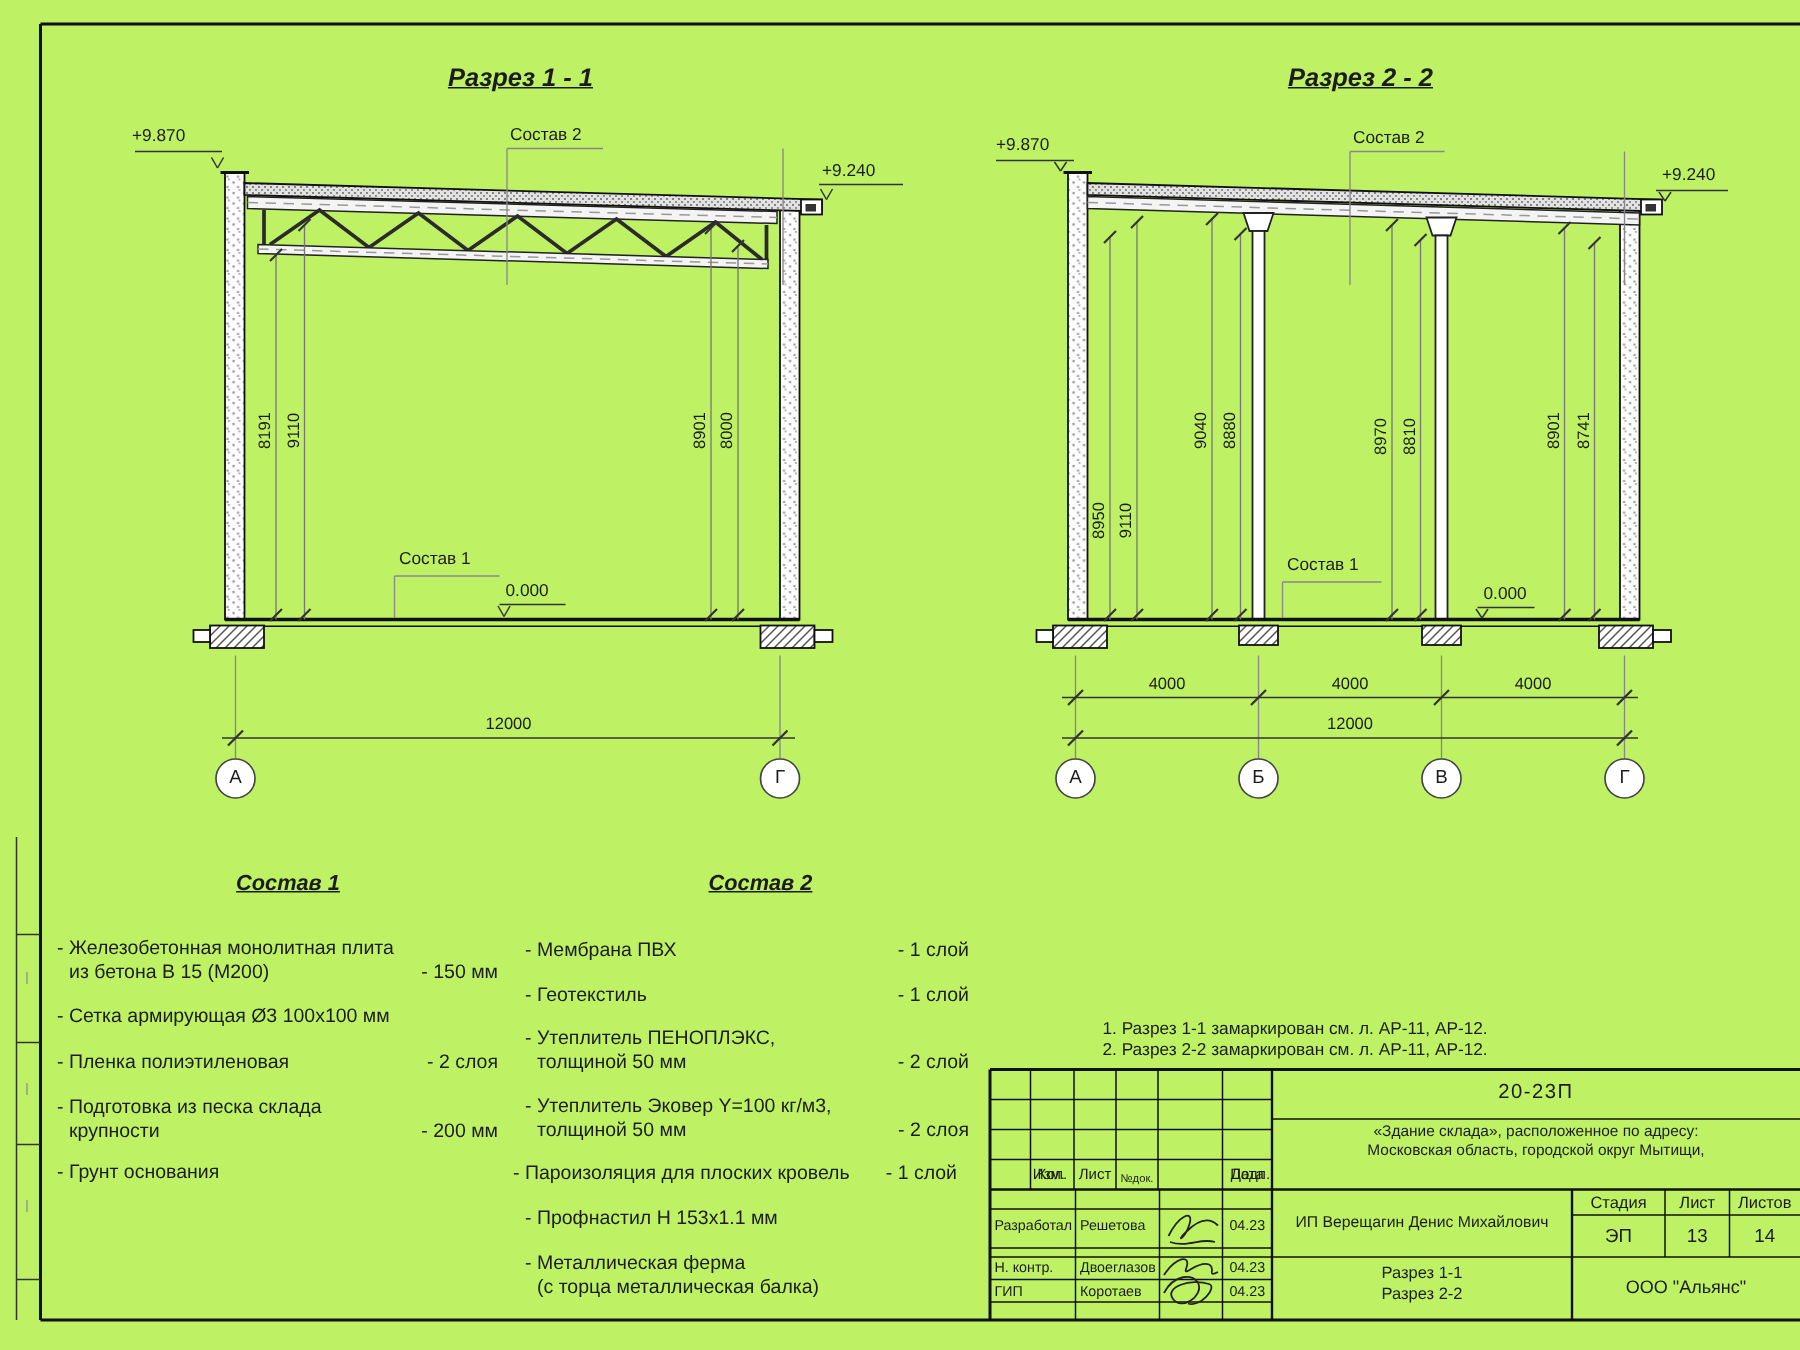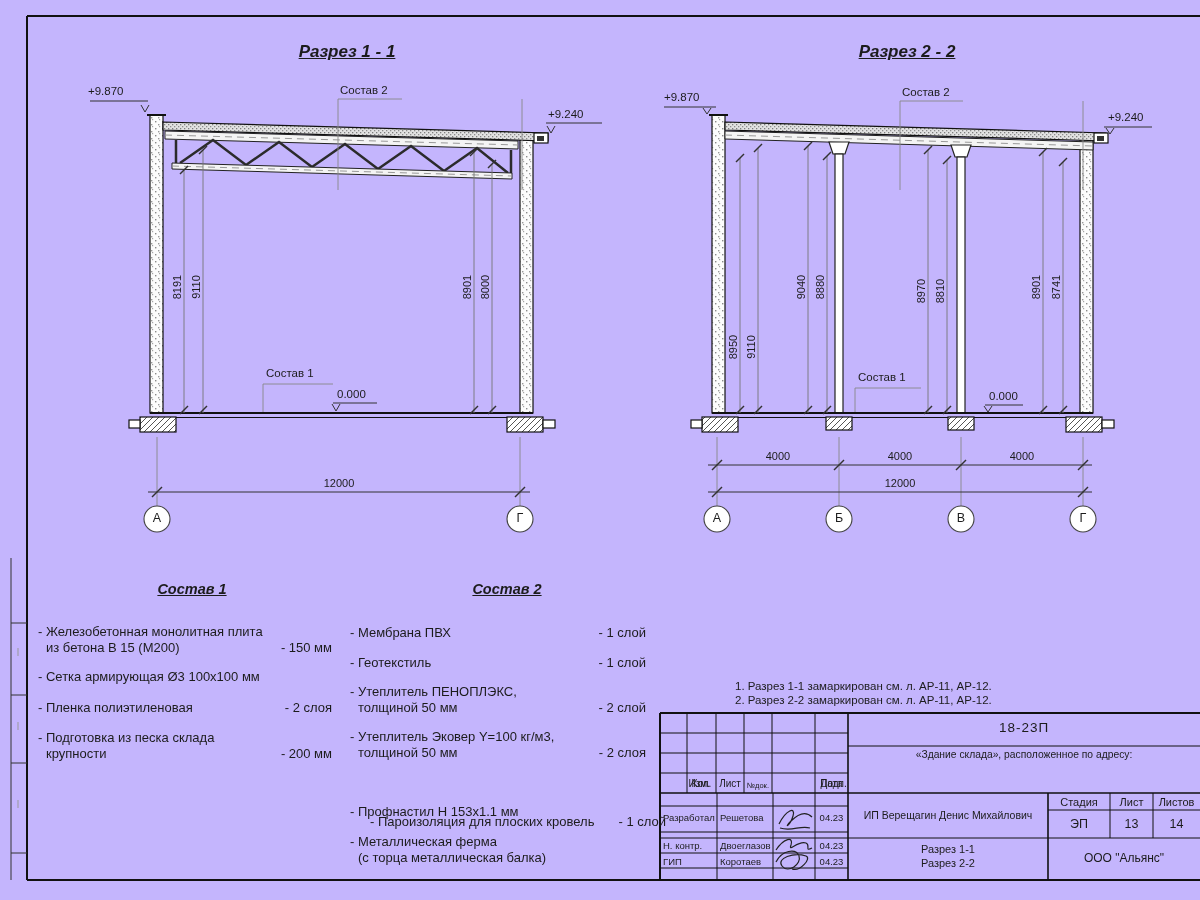--- a/index.html
+++ b/index.html
@@ -1,16 +1,16 @@
 <!DOCTYPE html>
 <html><head>
 <meta charset="utf-8">
 <style>
   html,body{margin:0;padding:0;background:#e9e9e9;}
-  .sheet{position:relative;width:1200px;height:900px;background:#c4b5fd;overflow:hidden;
+  .sheet{position:relative;width:1200px;height:900px;background:#bef264;overflow:hidden;
          font-family:"Liberation Sans", sans-serif;color:#1c1c1c;}
   svg.linework{position:absolute;left:0;top:0;}
   .t{position:absolute;white-space:nowrap;color:#1c1c1c;}
   .sec-title{font-size:17px;font-style:italic;font-weight:600;text-decoration:underline;text-align:center;width:140px;}
   .sub-title{font-size:14.5px;font-style:italic;font-weight:600;text-decoration:underline;text-align:center;width:90px;}
   .elev{font-size:11.5px;}
   .lbl{font-size:11.5px;}
   .dimh{font-size:11px;text-align:center;width:60px;}
   .vdim{font-size:11px;text-align:center;width:44px;transform:rotate(-90deg);}
   .axis{font-size:12.5px;text-align:center;width:26px;}
@@ -336,20 +336,23 @@
   <div>- Пленка полиэтиленовая</div>
   <div class="ival">-  2 слоя</div>
 </div>
 <div class="item" style="left:38px;top:730px;width:294px;">
   <div>
         <div>- Подготовка из песка склада</div>
        <div style="padding-left:8px;">крупности</div>
       </div>
   <div class="ival">- 200 мм</div>
 </div>
+<div class="item" style="left:38px;top:773px;width:294px;">
+  <div>- Грунт основания</div>
+</div>
 
 <span class="t sub-title" style="left:462px;top:581px;">Состав 2</span>
 <div class="item" style="left:350px;top:625px;width:296px;">
   <div>- Мембрана ПВХ</div>
   <div class="ival">- 1 слой</div>
 </div>
 <div class="item" style="left:350px;top:655px;width:296px;">
   <div>- Геотекстиль</div>
   <div class="ival">- 1 слой</div>
 </div>
@@ -360,42 +363,43 @@
       </div>
   <div class="ival">- 2 слой</div>
 </div>
 <div class="item" style="left:350px;top:729px;width:296px;">
   <div>
         <div>- Утеплитель Эковер Y=100 кг/м3,</div>
        <div style="padding-left:8px;">толщиной 50 мм</div>
       </div>
   <div class="ival">- 2 слоя</div>
 </div>
-<div class="item" style="left:370px;top:774px;width:296px;margin-top:40px;">
+<div class="item" style="left:342px;top:774px;width:296px;">
   <div>- Пароизоляция для плоских кровель</div>
   <div class="ival">- 1 слой</div>
 </div>
 <div class="item" style="left:350px;top:804px;width:296px;">
   <div>- Профнастил Н 153х1.1 мм</div>
 </div>
 <div class="item" style="left:350px;top:834px;width:296px;">
   <div>
         <div>- Металлическая ферма</div>
        <div style="padding-left:8px;">(с торца металлическая балка)</div>
       </div>
 </div>
 
 <div class="notes" style="left:735px;top:679px;">
   <div>1. Разрез 1-1 замаркирован см. л. АР-11, АР-12.</div>
   <div>2. Разрез 2-2 замаркирован см. л. АР-11, АР-12.</div>
 </div>
 
-<span class="t tbc" style="left:848px;top:720px;width:352px;font-size:13.5px;letter-spacing:1px;">18-23П</span>
+<span class="t tbc" style="left:848px;top:720px;width:352px;font-size:13.5px;letter-spacing:1px;">20-23П</span>
 <div class="t tbc" style="left:848px;top:748px;width:352px;font-size:10.3px;line-height:13px;">
   <div>«Здание склада», расположенное по адресу:</div>
+  <div>Московская область, городской округ Мытищи,</div>
 </div>
 <span class="t tbc" style="left:660px;top:778px;width:50px;font-size:10px;text-align:right;">Изм.</span>
 <span class="t tbc" style="left:687px;top:778px;width:29px;font-size:10px;">Кол.</span>
 <span class="t tbc" style="left:716px;top:778px;width:28px;font-size:10px;">Лист</span>
 <span class="t tbc" style="left:744px;top:781px;width:28px;font-size:7.5px;">№док.</span>
 <span class="t tbc" style="left:772px;top:778px;width:43px;font-size:10px;padding-left:40px;">Подп.</span>
 <span class="t tbc" style="left:815px;top:778px;width:33px;font-size:10px;">Дата</span>
 
 <span class="t tbl" style="left:663px;top:812px;font-size:9.5px;">Разработал</span>
 <span class="t tbl" style="left:720px;top:812px;font-size:9.5px;">Решетова</span>

